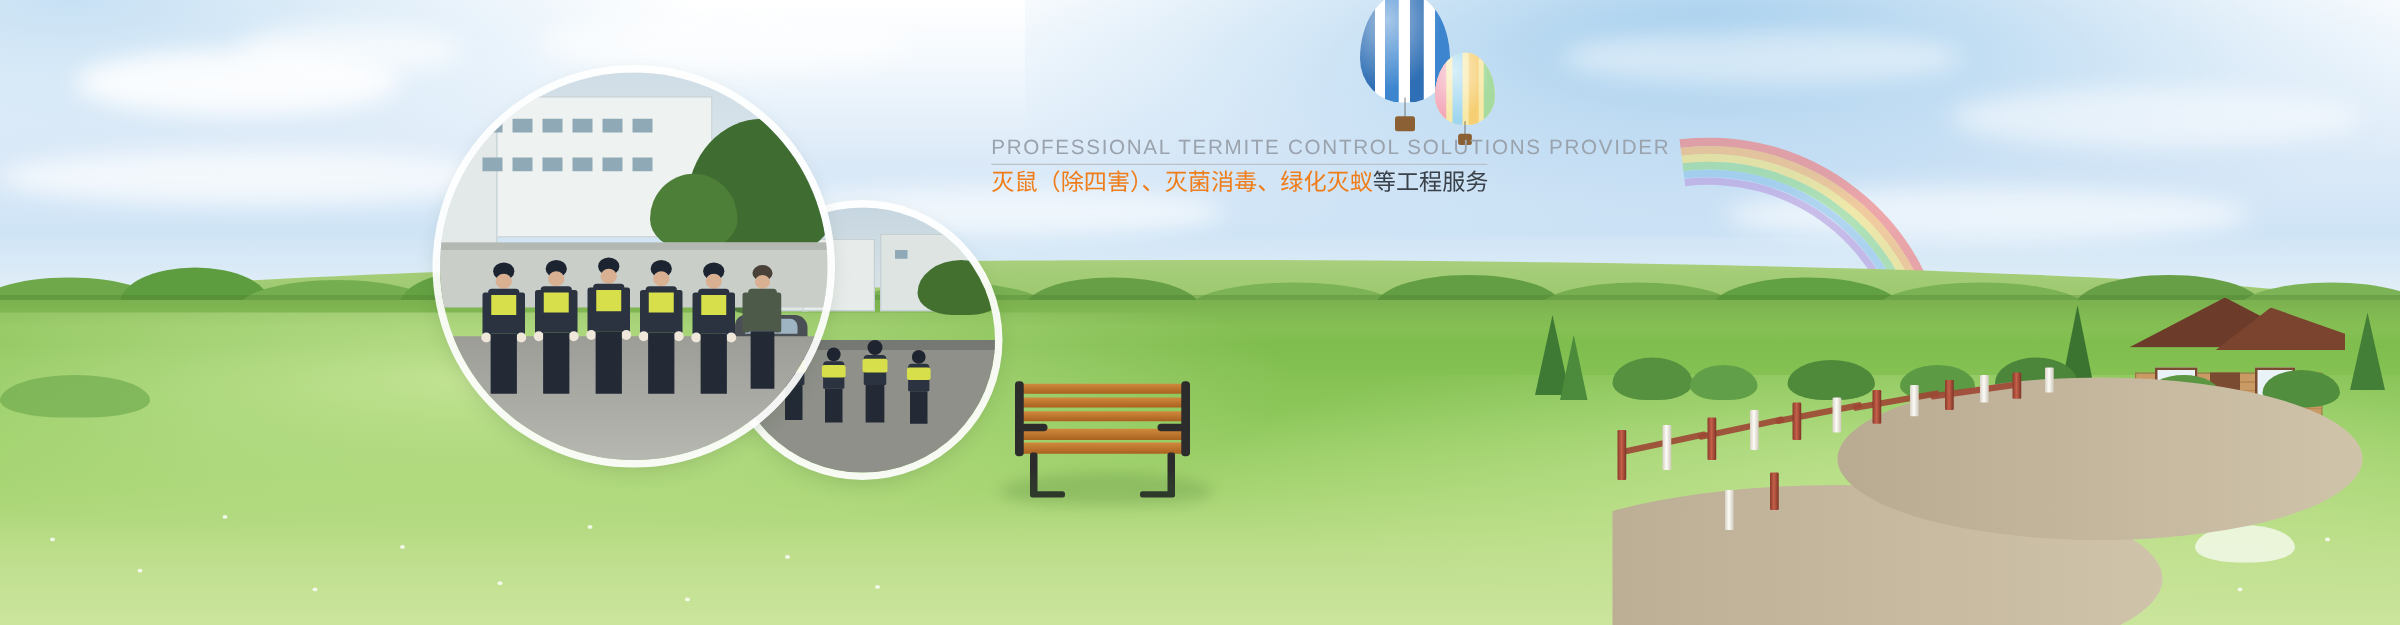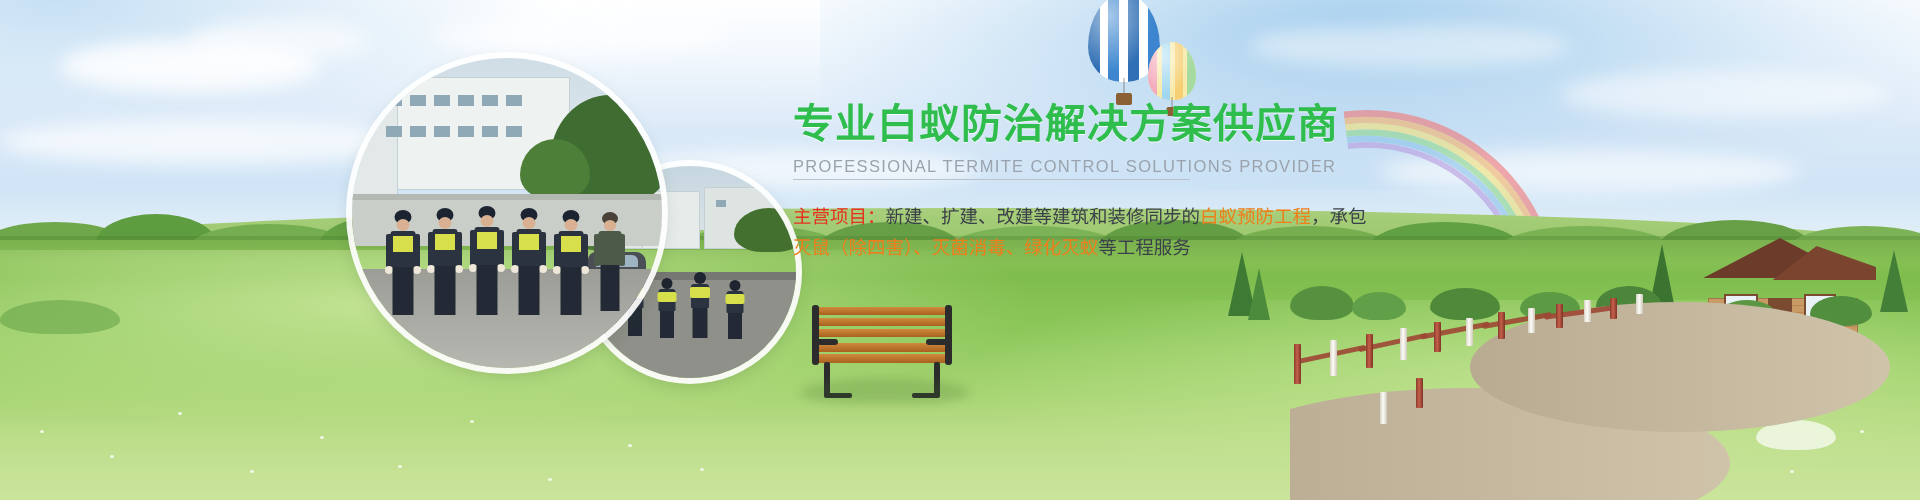--- a/index.html
+++ b/index.html
@@ -425,30 +425,26 @@
           <div class="arm2" style="left:-2px;top:22px;width:6px;height:32px;background:#4d5a49;"></div>
           <div class="arm2" style="left:23px;top:22px;width:6px;height:32px;background:#4d5a49;"></div>
           <div class="legs" style="top:53px;width:19px;height:46px;"></div>
         </div>
       </div>
     </div>
   </div>
 
   <div class="txt">
 
-    <h1 class="headline">专业白蚁防治解决方案供应商</h1>
 
     <div class="subline">
       <span class="en">PROFESSIONAL TERMITE CONTROL SOLUTIONS PROVIDER</span>
       <span class="sub-rule"></span>
     </div>
 
-    <p class="body">
-      <span class="rd">主营项目</span><span class="rd">：</span><span>新建、扩建、改建等建筑和装修同步的</span><span class="hl">白蚁预防工程</span><span>，承包</span>
-    </p>
 
 
     <p class="body" style="margin-top:0;">
       <span class="hl">灭鼠（除四害）、灭菌消毒、绿化灭蚁</span><span>等工程服务</span>
     </p>
 
   </div>
 
 </div>
 

